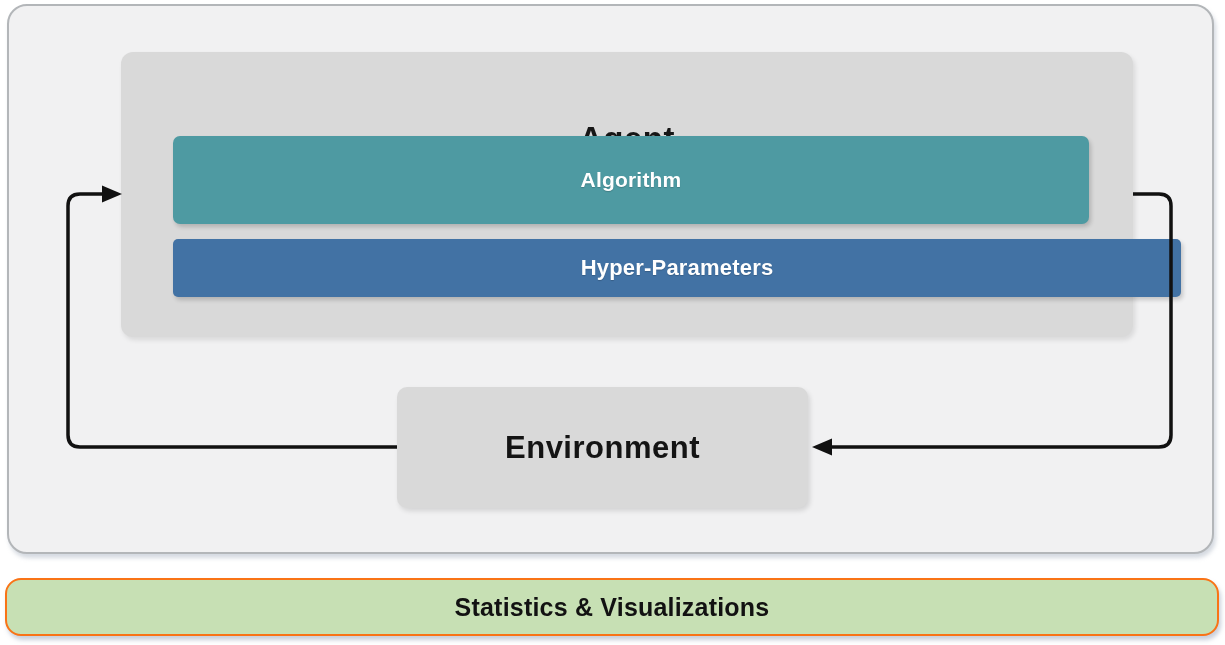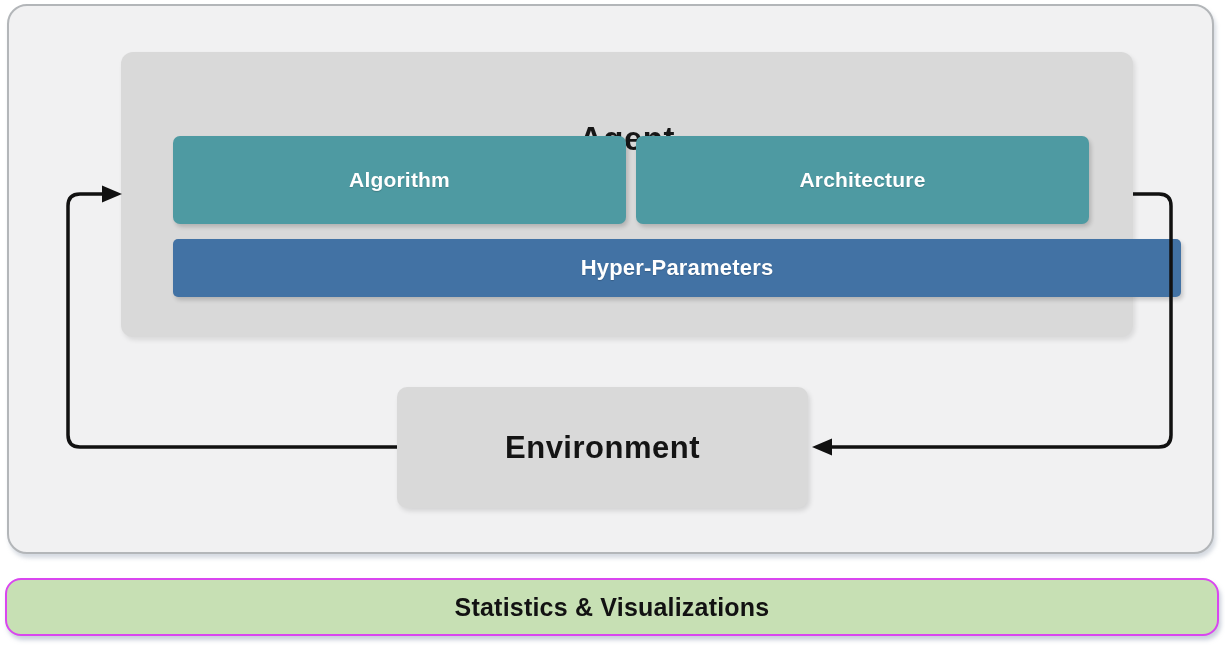--- a/index.html
+++ b/index.html
@@ -55,21 +55,21 @@
     display:flex;align-items:center;justify-content:center;text-align:right;
   }
   .env-box span{
     color:#141414;font-size:31px;font-weight:700;letter-spacing:0.5px;
   }
   
   .arrows{position:absolute;left:0;top:0;width:1225px;height:645px;pointer-events:none;}
   
   .stats-bar{
     position:absolute;left:5px;top:578px;width:1214px;height:58px;
-    background:#c7e0b4;border:2px solid #d946ef;border-radius:16px;
+    background:#c7e0b4;border:2px solid #f97316;border-radius:16px;
     box-shadow:2px 4px 4px rgba(150,162,185,0.50);
     box-sizing:border-box;
     display:flex;align-items:center;justify-content:center;
   }
   .stats-bar span{
     color:#121212;font-size:25px;font-weight:700;letter-spacing:0.2px;
   }
 </style>
 </head>
 <body>
@@ -77,23 +77,20 @@
 <div class="canvas">
 
   <div class="frame"></div>
 
   <div class="agent-box">
     <div class="agent-title">Agent</div>
 
     <div class="components-row">
       <div class="component-box">
         <span>Algorithm</span>
-      </div>
-      <div class="component-box">
-        <span>Architecture</span>
       </div>
     </div>
 
     <div class="hyper-bar">
       <span>Hyper-Parameters</span>
     </div>
   </div>
 
   <div class="env-box">
     <span>Environment</span>

